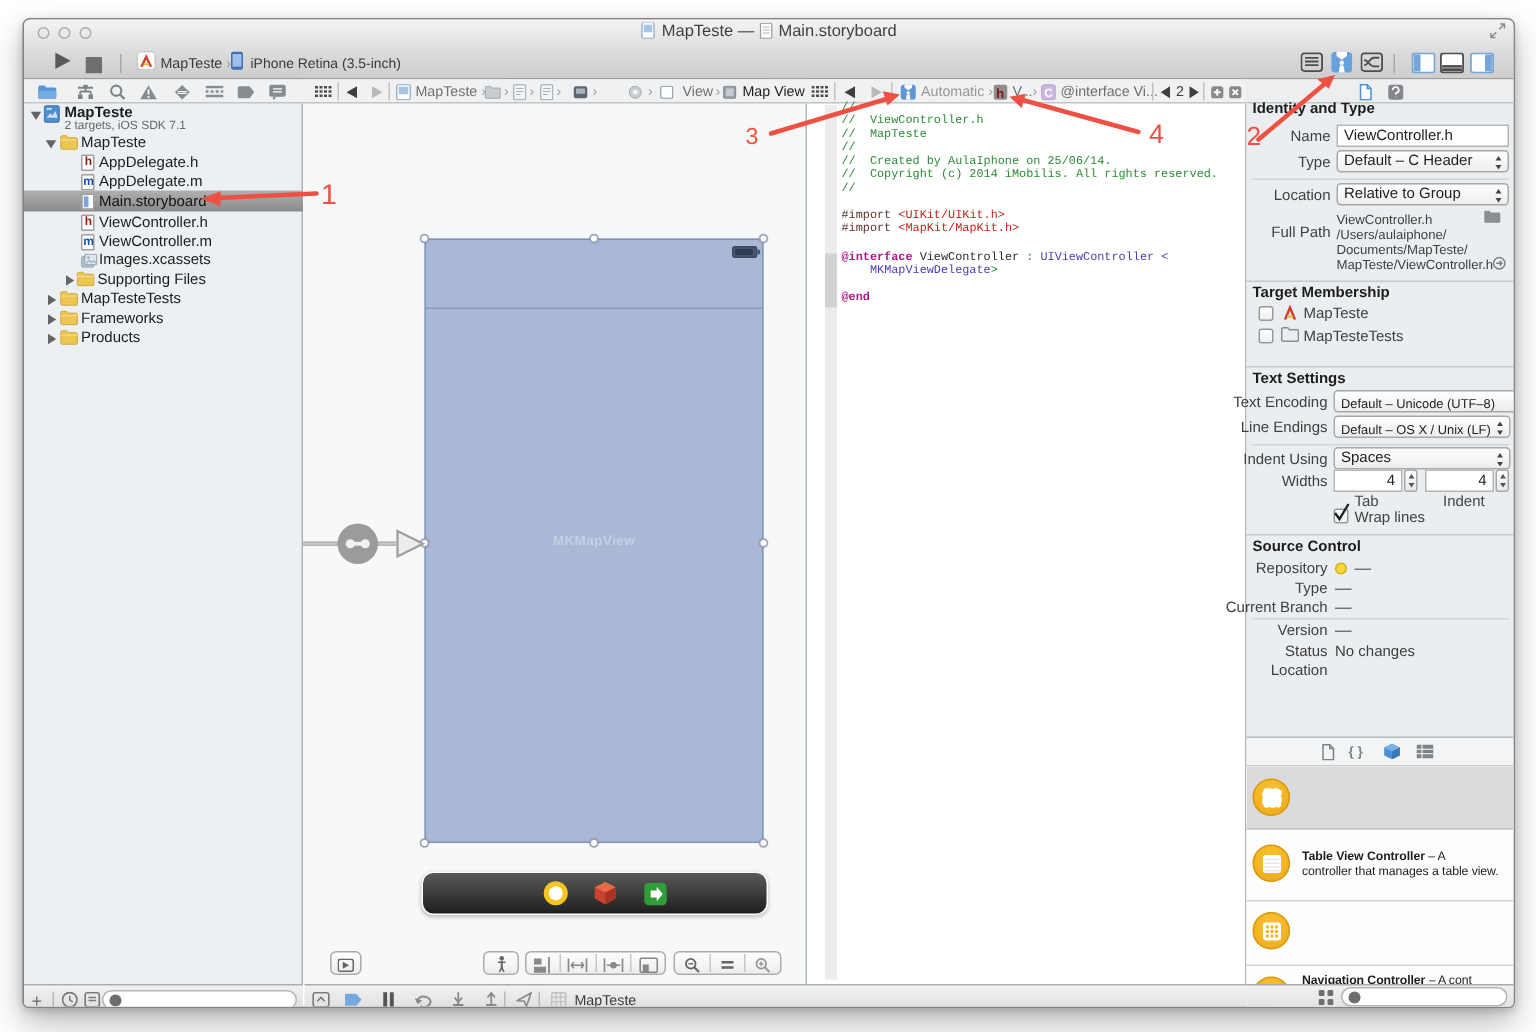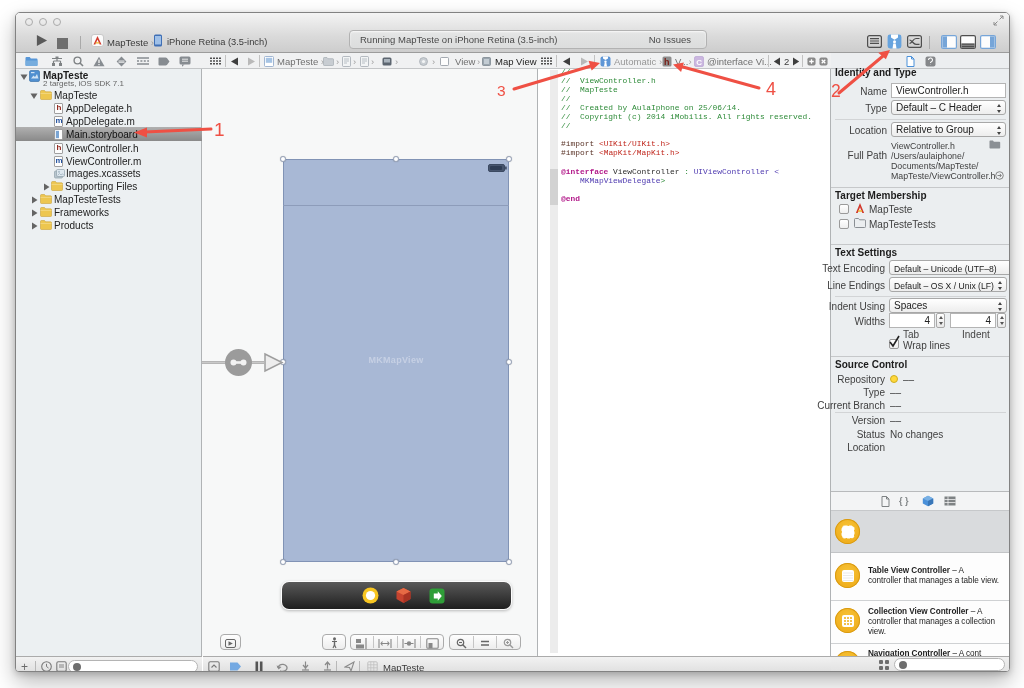--- a/index.html
+++ b/index.html
@@ -58,20 +58,27 @@
 #anno { position:absolute; left:0; top:0; width:1024px; height:688px; pointer-events:none; }
 </style>
 </head>
 <body>
 <div id="page">
  <div id="win">
   <div id="chrome">
    <div class="tl" style="left:9px"></div>
    <div class="tl" style="left:23px"></div>
    <div class="tl" style="left:37px"></div>
+   <div id="title"><svg width="11" height="11" style="vertical-align:-2px;margin-right:3px" viewBox="0 0 11 11">
+            <rect x="1" y="0" width="8" height="10.5" rx="1" fill="#fff" stroke="#8aa5c8" stroke-width="0.8"></rect>
+            <rect x="2.2" y="1.5" width="5.6" height="5" fill="#a6c4e4"></rect>
+          </svg>MapTeste — <svg width="10" height="11" style="vertical-align:-2px;margin-right:3px" viewBox="0 0 10 11">
+            <rect x="1" y="0.5" width="7.5" height="10" rx="0.5" fill="#fdfdfd" stroke="#9a9a9a" stroke-width="0.8"></rect>
+            <path d="M2.5 3h4.5M2.5 5h4.5M2.5 7h4.5" stroke="#b8b8b8" stroke-width="0.7"></path>
+          </svg>Main.storyboard</div>
 
    <svg class="abs" style="right:5px;top:2px" width="11" height="11" viewBox="0 0 11 11">
           <path d="M6.5 4.5 L10 1 M7 1 h3 v3 M4.5 6.5 L1 10 M1 7 v3 h3" stroke="#8a8a8a" stroke-width="1" fill="none"></path>
         </svg>
 
    <svg class="abs" style="left:19px;top:21px" width="13" height="13" viewBox="0 0 14 14">
           <path d="M2 1 L13 7 L2 13 Z" fill="#5a5a5a"></path>
         </svg>
 
    <svg class="abs" style="left:41px;top:25px" width="11" height="11" viewBox="0 0 11 11">
@@ -84,24 +91,20 @@
           <path d="M6.5 2 L10.5 10.5 L8.7 10.5 L6.5 5.6 L4.3 10.5 L2.5 10.5 Z" fill="#d23b2e"></path>
           <path d="M4.6 8.2 h3.8 v1.3 h-3.8 z" fill="#f2b42c"></path>
         </svg>
    <div class="abs" style="left:91px;top:24px;font-size:9.5px;color:#3a3a3a">MapTeste <span style="color:#999">›</span></div>
    <svg class="abs" style="left:136px;top:21px" width="12" height="13" viewBox="0 0 12 13">
           <rect x="2" y="0.5" width="8" height="12" rx="1.5" fill="#3f6fb5"></rect>
           <rect x="3" y="2" width="6" height="8.5" fill="#9fc0e8"></rect>
         </svg>
    <div class="abs" style="left:151px;top:24px;font-size:9.3px;color:#3a3a3a">iPhone Retina (3.5-inch)</div>
 
-   <div class="abs" style="left:333px;top:17px;width:358px;height:19px;background:linear-gradient(#e4e5e5,#dcdddd);border:1px solid #b2b2b2;border-radius:4px;box-shadow:inset 0 1px 2px rgba(255,255,255,.8)">
-     <div class="abs" style="left:10px;top:3px;font-size:9.5px;color:#4a4a4a">Running MapTeste on iPhone Retina (3.5-inch)</div>
-     <div class="abs" style="right:15px;top:3px;font-size:9.5px;color:#4a4a4a">No Issues</div>
-   </div>
 
    <svg class="abs" style="left:851px;top:21px" width="15" height="15" viewBox="0 0 15 15">
           <rect x="0.6" y="1.6" width="13.8" height="11.8" rx="2" fill="none" stroke="#4e4e4e" stroke-width="1.2"></rect>
           <path d="M3 4.6h9M3 7h9M3 9.4h9" stroke="#4e4e4e" stroke-width="1.2"></path>
         </svg>
    <svg class="abs" style="left:871px;top:21px" width="15" height="15" viewBox="0 0 15 15">
           <rect x="0.6" y="0.6" width="13.8" height="13.8" rx="2.4" fill="#66a3de"></rect>
           <path d="M4 0.6 v2.8 l3.5 2.4 L11 3.4 v-2.8" fill="#fff"></path>
           <circle cx="7.5" cy="7.8" r="1.5" fill="#fff"></circle>
           <path d="M6.3 9.6 L5.5 14.4 h4 L8.7 9.6 Z" fill="#fff"></path>
@@ -579,21 +582,20 @@
                 <circle cx="11" cy="5" r="1.1"></circle>
                 <circle cx="5" cy="8" r="1.1"></circle>
                 <circle cx="8" cy="8" r="1.1"></circle>
                 <circle cx="11" cy="8" r="1.1"></circle>
                 <circle cx="5" cy="11" r="1.1"></circle>
                 <circle cx="8" cy="11" r="1.1"></circle>
                 <circle cx="11" cy="11" r="1.1"></circle>
               </g>
             </svg>
           </div>
-    <div class="ltxt" style="top:96px"><b>Collection View Controller</b> – A<br>controller that manages a collection<br>view.</div>
     <div class="licon" style="left:4px;top:140px">
             <svg width="16" height="16" viewBox="0 0 16 16">
               <rect x="2" y="2" width="12" height="12" rx="2" fill="#fff"></rect>
             </svg>
           </div>
     <div class="ltxt" style="top:138px;white-space:nowrap"><b>Navigation Controller</b> – A cont</div>
    </div>
    <div class="abs" style="left:0;top:603px;width:178px;height:16px;background:linear-gradient(#f0f0f0,#e2e2e2);border-top:1px solid #ababab">
     <svg class="abs" style="left:48px;top:3px" width="10" height="10" viewBox="0 0 10 10">
             <g fill="#6e6e6e">

